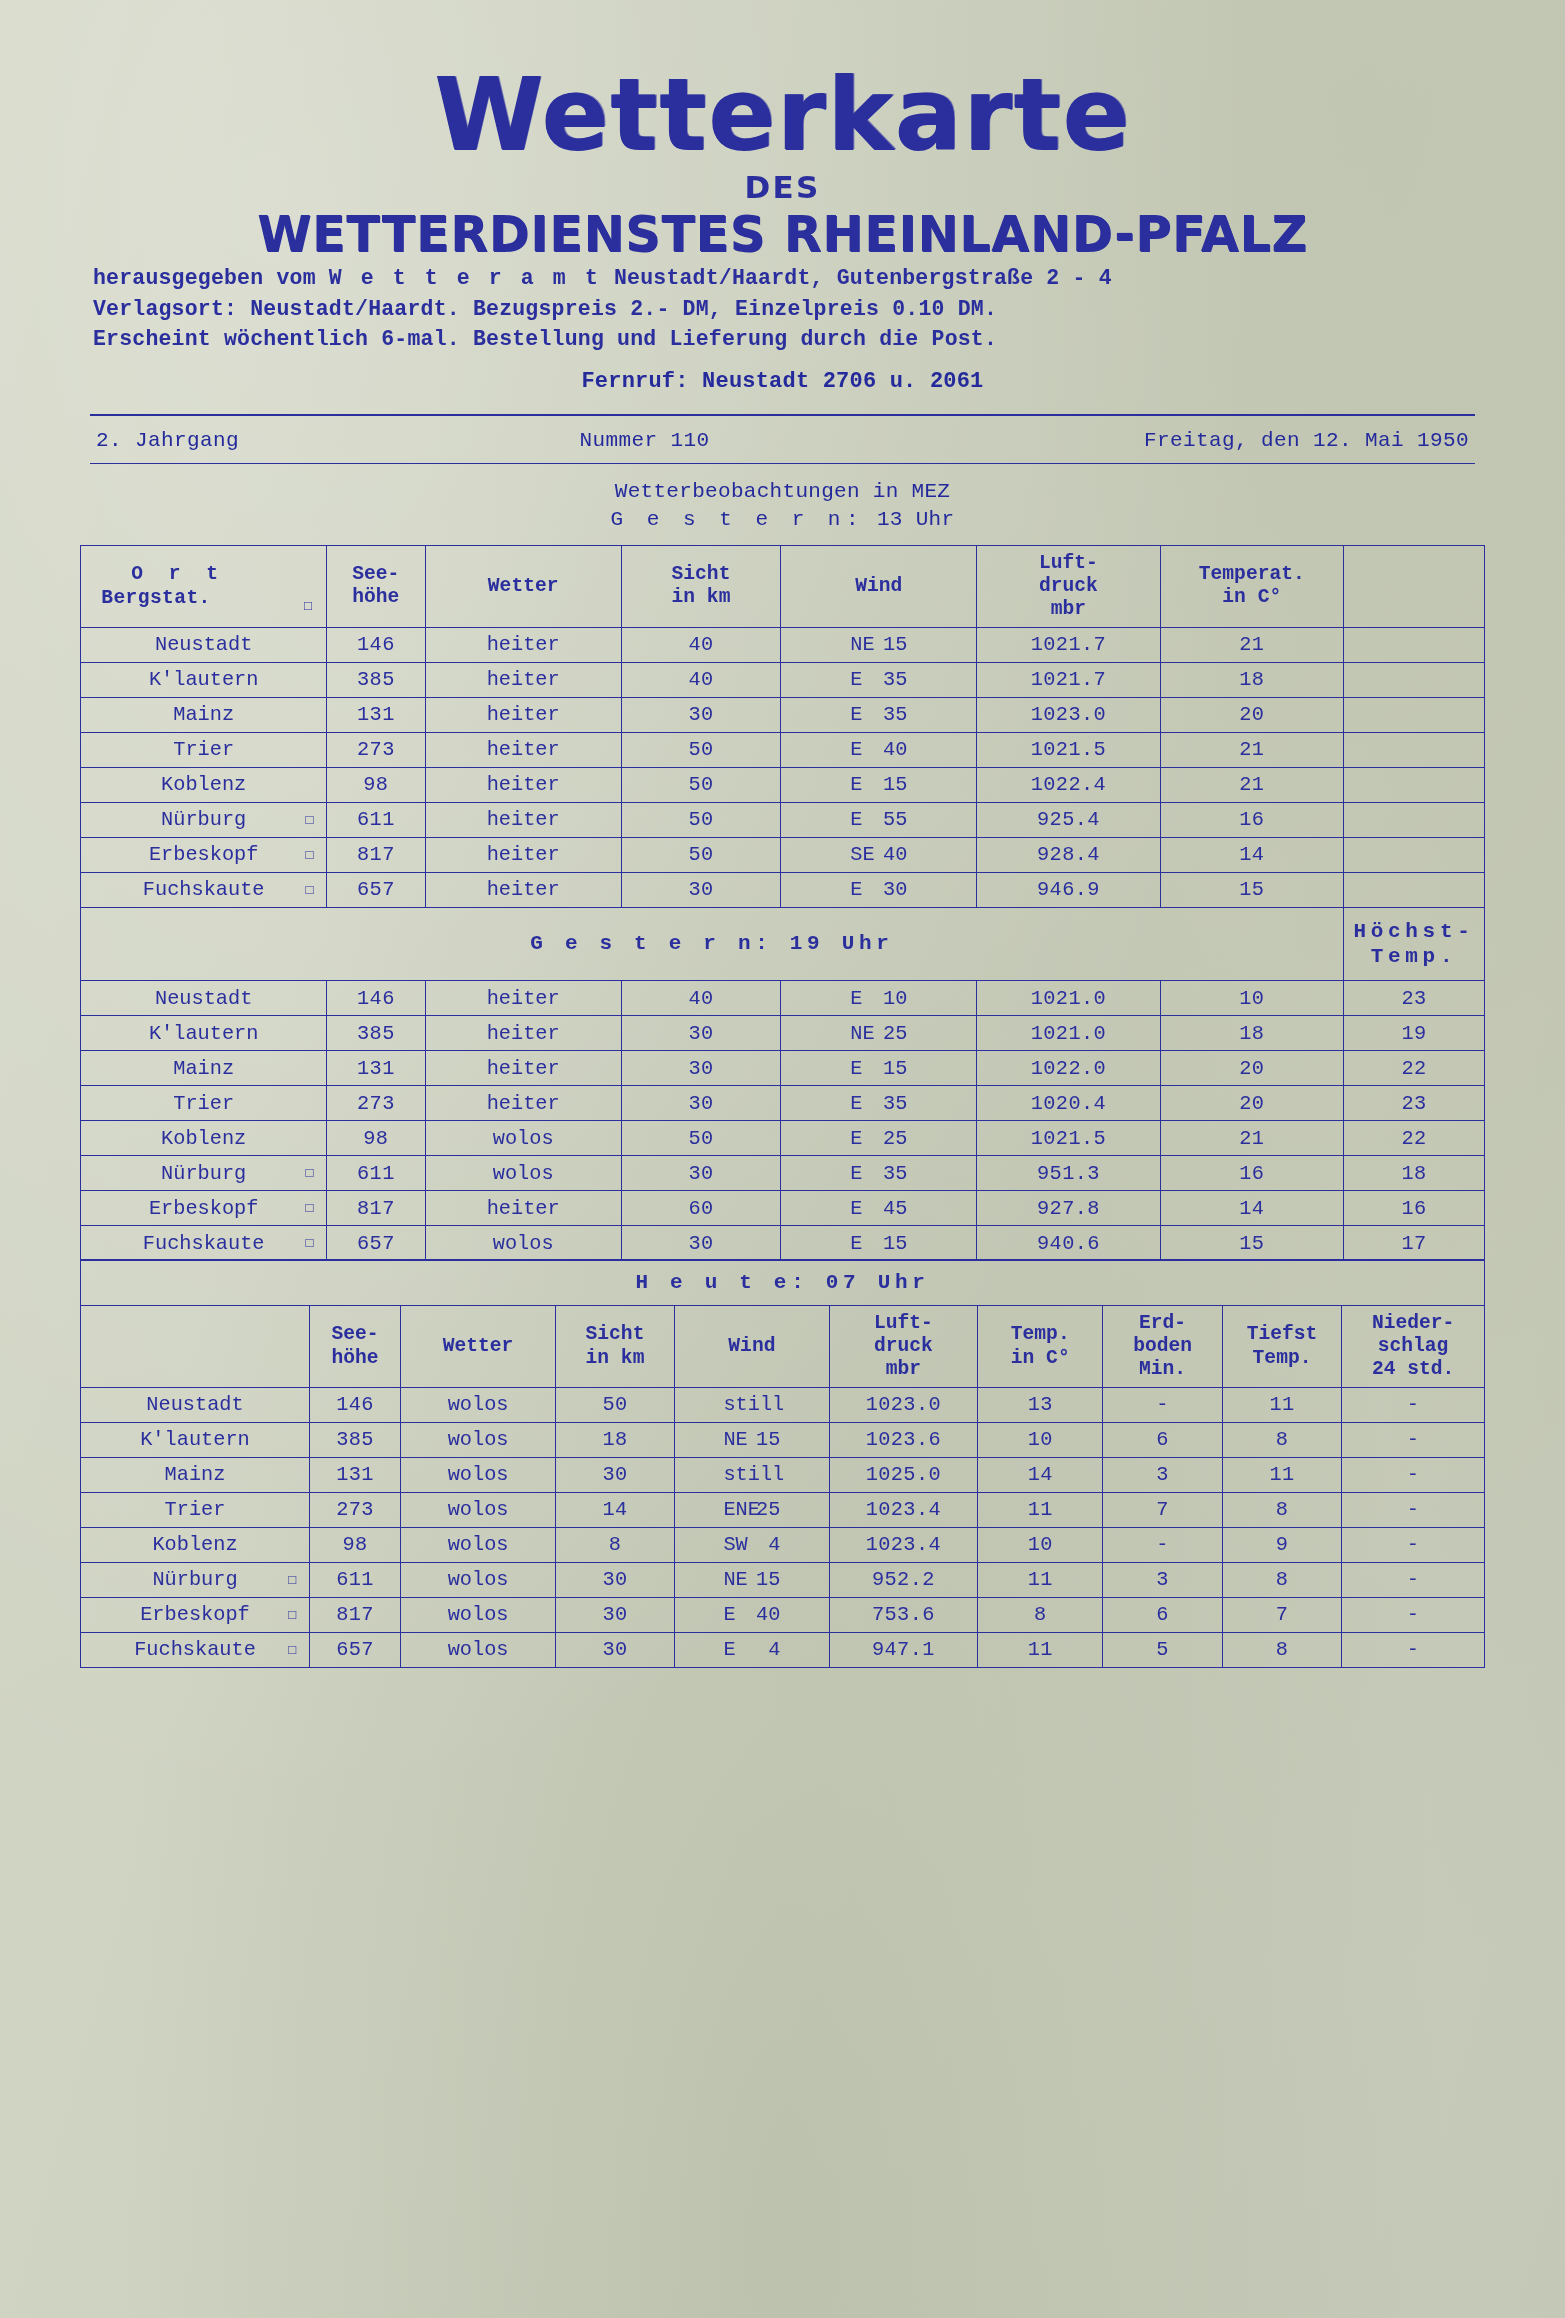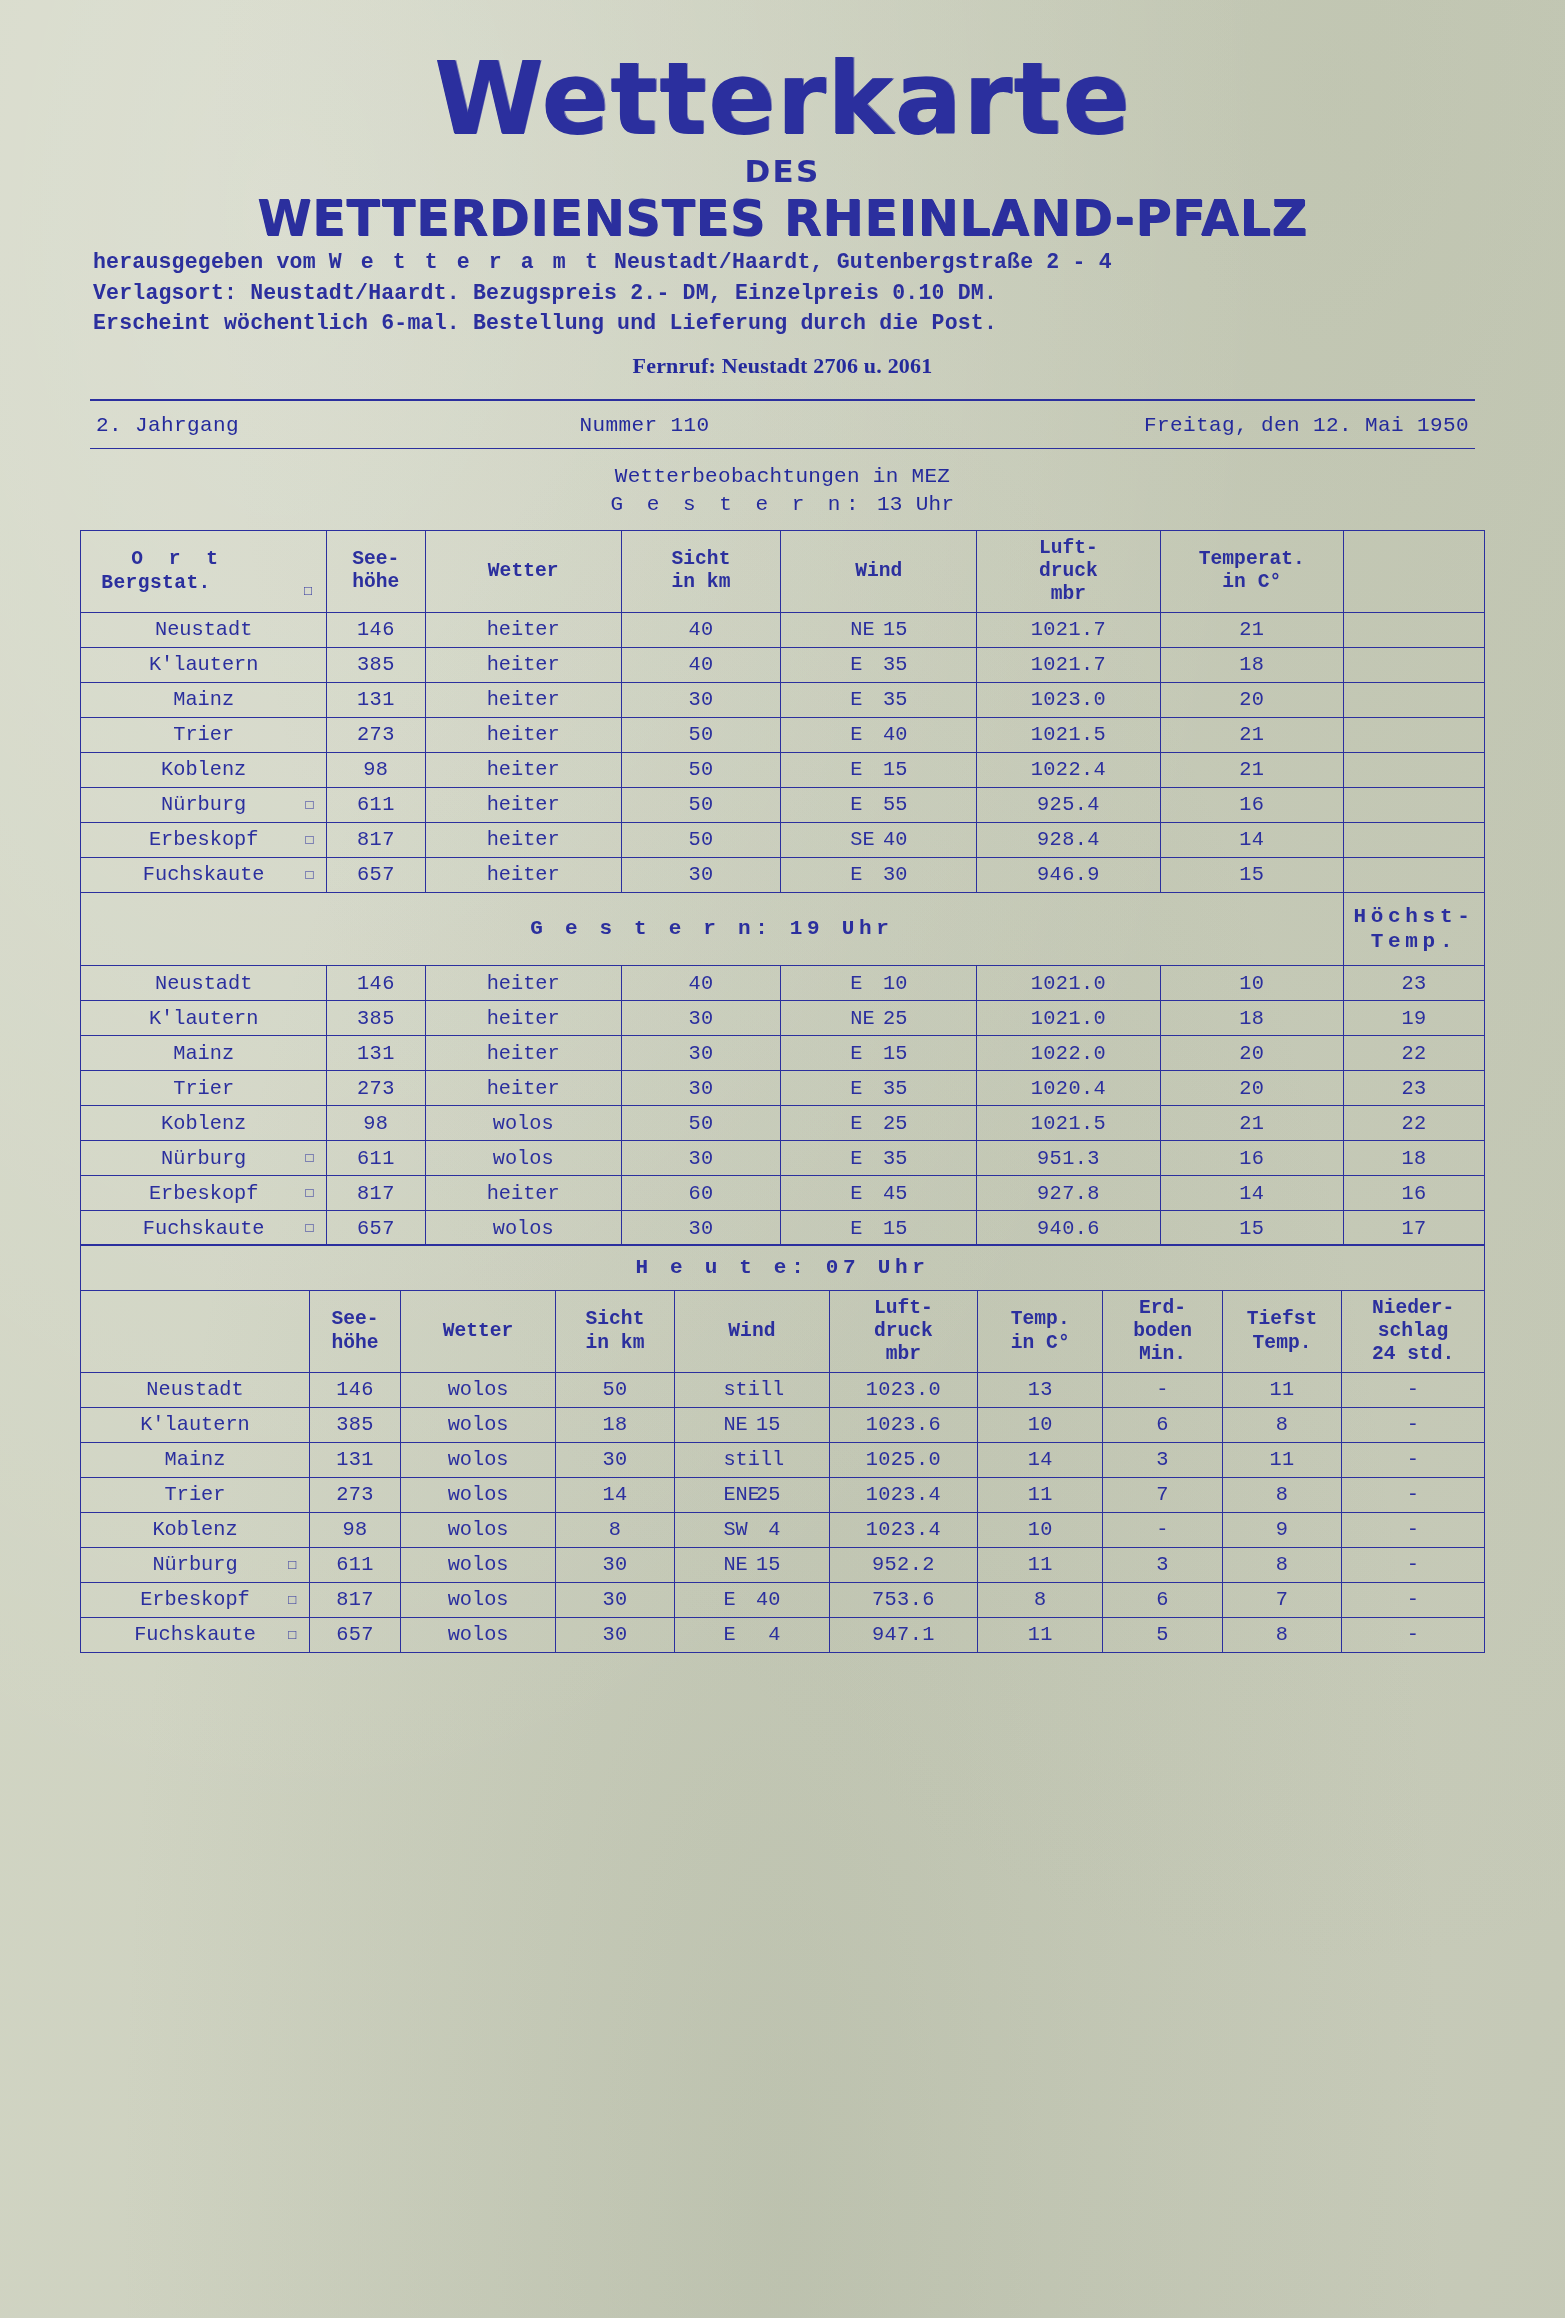--- a/index.html
+++ b/index.html
@@ -17,21 +17,21 @@
     background:
       radial-gradient(ellipse at 18% 9%, rgba(255,255,255,0.22), rgba(255,255,255,0) 55%),
       radial-gradient(ellipse at 85% 4%, rgba(150,160,130,0.18), rgba(0,0,0,0) 60%),
       radial-gradient(ellipse at 50% 96%, rgba(140,150,125,0.22), rgba(0,0,0,0) 60%),
       linear-gradient(105deg, rgba(255,255,255,0.10), rgba(0,0,0,0.05));
     pointer-events:none;
   }
   .sheet{position:absolute;inset:0;padding:0 63px;box-sizing:border-box;}
 
   
-  .masthead{text-align:center;padding-top:49px;}
+  .masthead{text-align:center;padding-top:65px;}
   .title-main{
     font-family:"DejaVu Sans", sans-serif;
     font-weight:bold;
     font-size:99px;
     letter-spacing:1.6px;
     line-height:1.0;
     color:#2b2f9e;
     text-shadow:0.8px 0.8px 0 #2b2f9e, 1.6px 0 0 rgba(43,47,158,0.55);
   }
   .title-des{
@@ -61,21 +61,20 @@
     padding-left:30px;
     color:#2b2f9e;
   }
   .imprint .sp{letter-spacing:3.1px;}
   .phone{
     margin-top:14px;
     text-align:center;
     font-weight:bold;
     font-size:22px;
     letter-spacing:0.2px;
-    font-family:Liberation Serif, serif;
   }
   .rule{
     margin:20.3px 27px 0 27px;
     border-top:2.3px solid #2b2f9e;
   }
   .issueline{
     display:flex;
     justify-content:space-between;
     align-items:flex-start;
     margin:12.5px 33px 0 33px;

